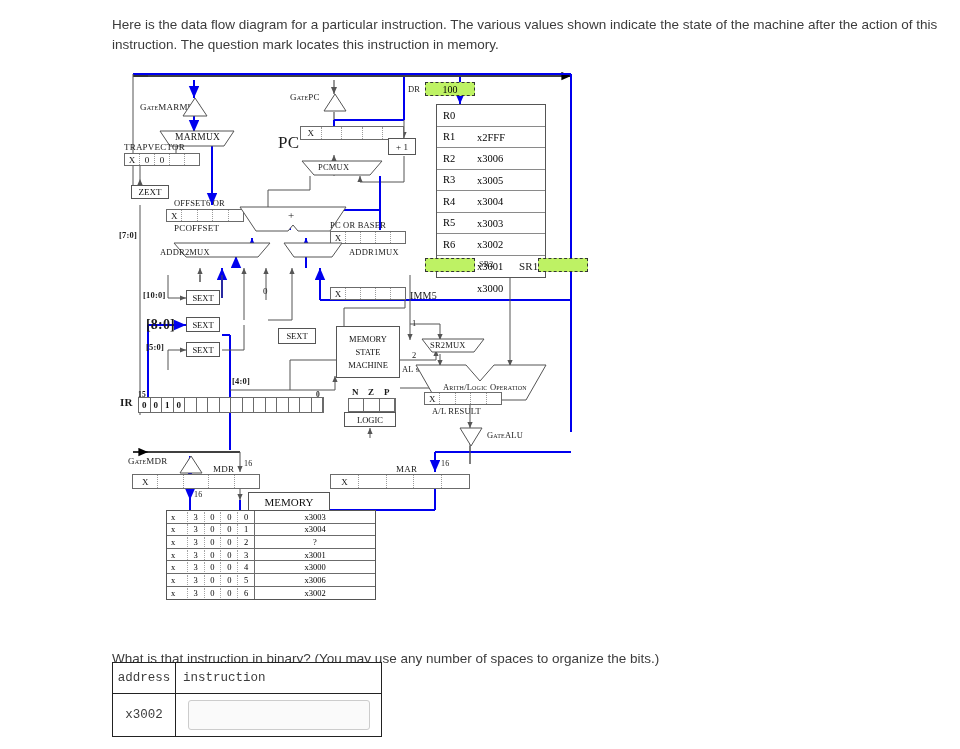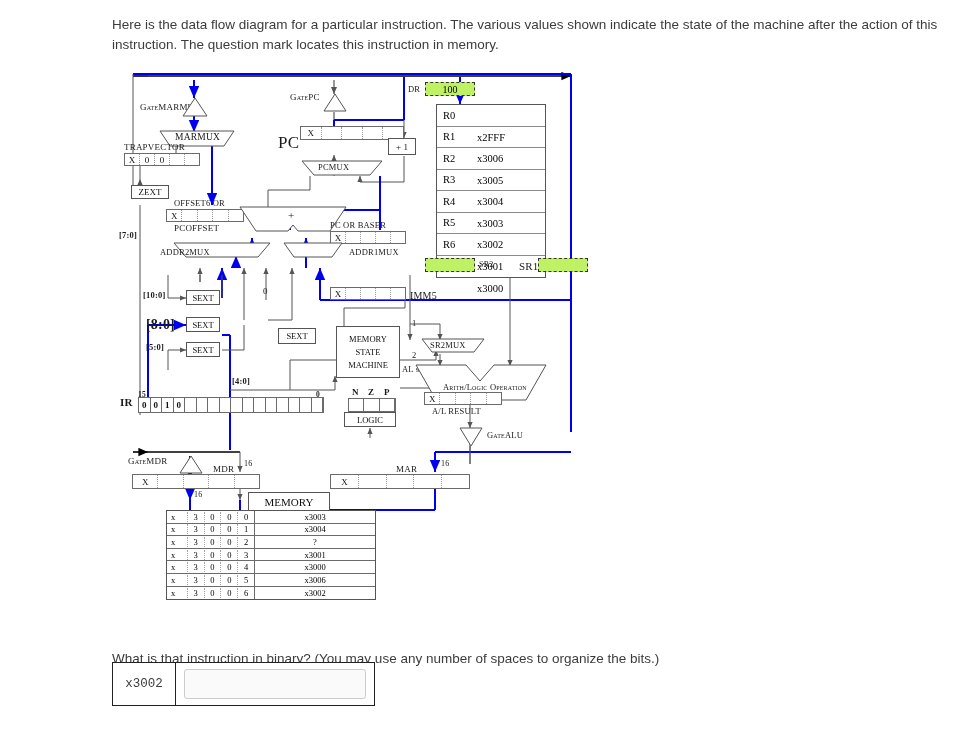--- a/index.html
+++ b/index.html
@@ -587,20 +587,24 @@
         </div>
         <div class="mval">x3002</div>
       </div>
     </div>
 </div>
 
 <div class="prompt" id="prompt-bottom">What is that instruction in binary? (You may use any number of spaces to organize the bits.)</div>
 
 <table id="answer-table">
   <tbody>
+      <tr>
+    <td class="ac-addr">address</td>
+    <td class="ac-instr">instruction</td>
+  </tr>
   <tr>
     <td class="ac-addr2">x3002</td>
     <td class="ac-input">
       <input class="ansfield" type="text" placeholder="" style="">
     </td>
   </tr>
 </tbody>
   </table>
 
 </body></html>

